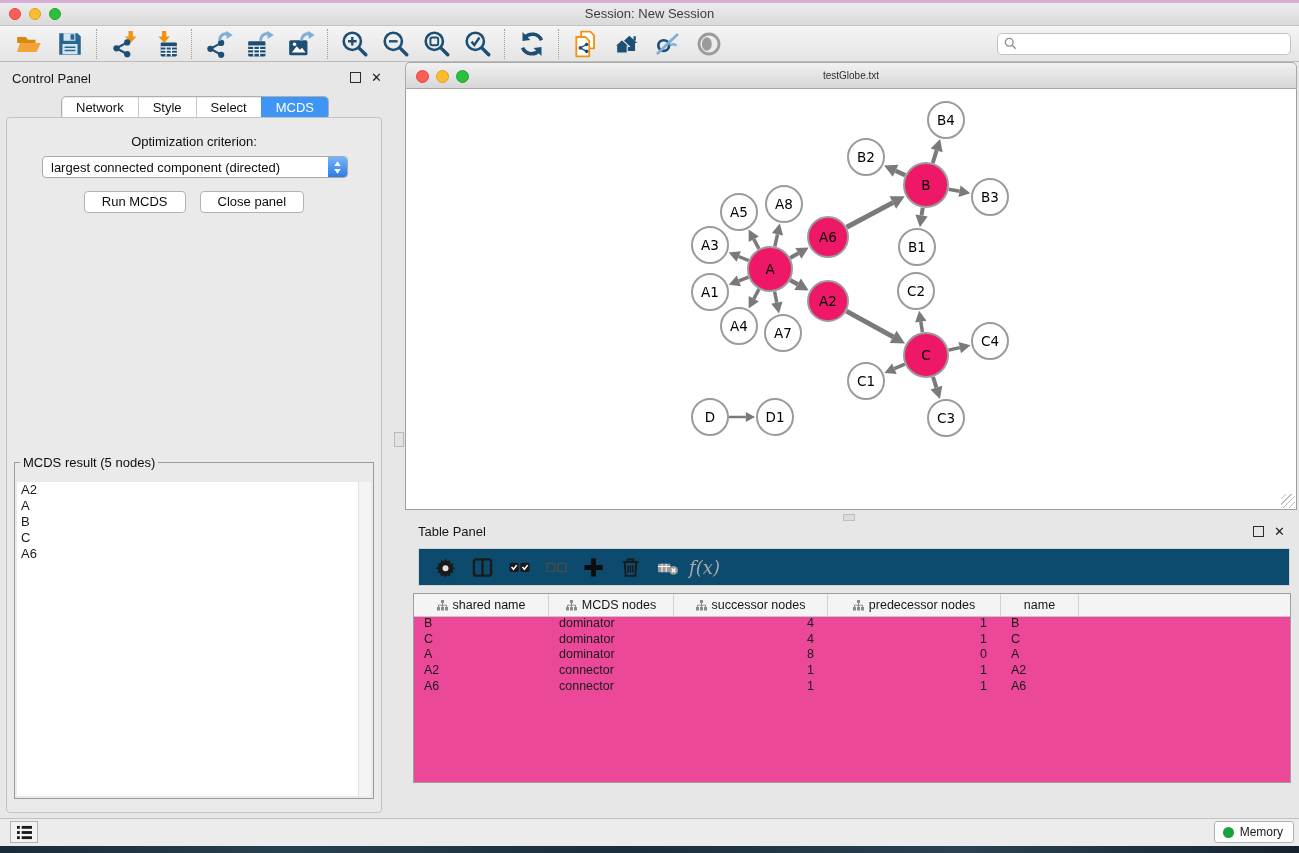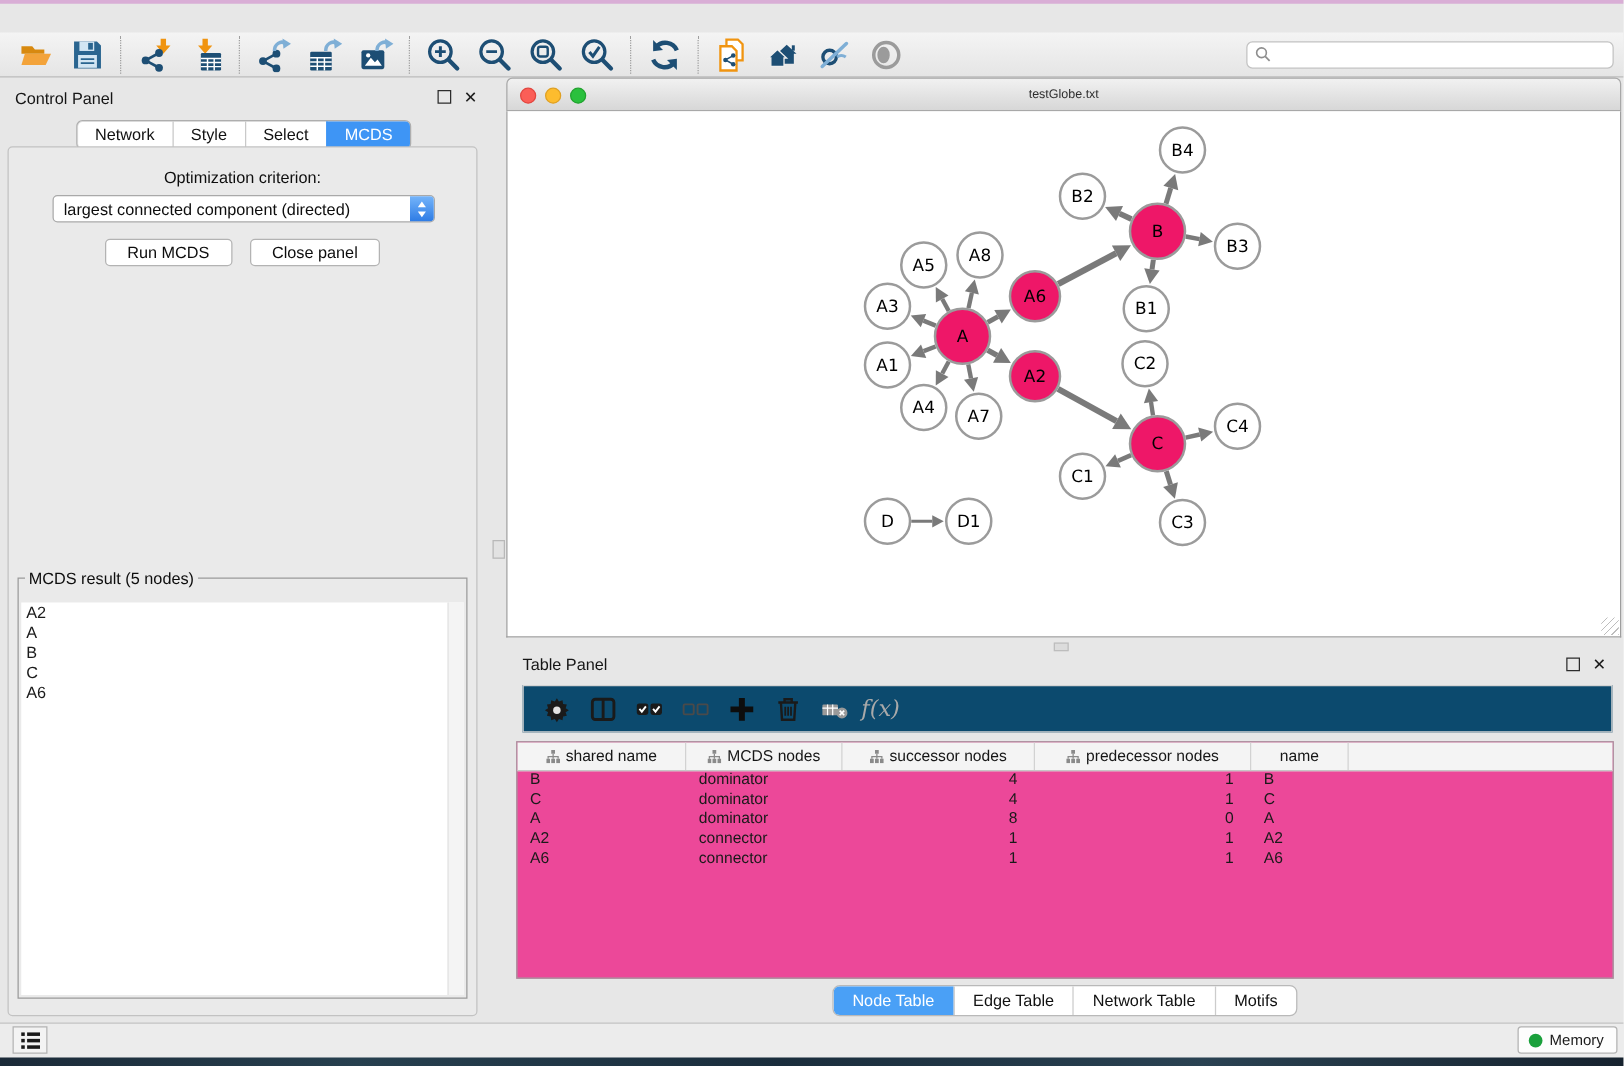--- a/index.html
+++ b/index.html
@@ -123,20 +123,28 @@
   .memory-btn{position:absolute;right:5px;top:2px;height:22px;padding:0 10px 0 8px;background:#fdfdfd;
     border:1px solid #b2b2b2;border-radius:3px;display:flex;align-items:center;gap:6px;font-size:12px;box-sizing:border-box;}
   .mem-dot{width:11px;height:11px;border-radius:50%;background:#1aa03c;}
 </style>
 </head>
 <body>
 
 <div class="screen">
   <div class="desktop-top"></div>
 
+  <div class="titlebar">
+    <div class="traffic">
+      <div class="light red"></div>
+      <div class="light yellow"></div>
+      <div class="light green"></div>
+    </div>
+    <div class="app-title">Session: New Session</div>
+  </div>
 
   <div class="toolbar">
     <span id="toolbar-icons" style="display:flex;align-items:center;">
         <div class="tbtn">
           <svg viewBox="0 0 26 26">
             <path d="M2 6.5h8l2 2.5h7v3H2z" fill="#d8890f"></path>
             <path d="M4.5 12h19.5L20 20.5H2z" fill="#f3a33a"></path>
           </svg>
         </div>
         <div class="tbtn">
@@ -624,26 +632,20 @@
             </div>
             <div class="tr">
               <div class="td" style="width: 135px;">A6</div>
               <div class="td" style="width: 125px;">connector</div>
               <div class="td r" style="width: 154px;">1</div>
               <div class="td r" style="width: 173px;">1</div>
               <div class="td" style="width: 78px;">A6</div>
             </div>
           </div>
       </div>
-      <div class="bottom-tabs" id="bottom-tabs">
-          <div class="btab active">Node Table</div>
-          <div class="btab">Edge Table</div>
-          <div class="btab">Network Table</div>
-          <div class="btab">Motifs</div>
-        </div>
     </div>
 
   </div>
 
   <div class="statusbar">
     <div class="list-btn">
       <svg width="17" height="15" viewBox="0 0 18 16">
           <g fill="#1a1a1a">
             <rect x="1" y="1" width="3" height="3"></rect>
             <rect x="6" y="1" width="11" height="3"></rect>

